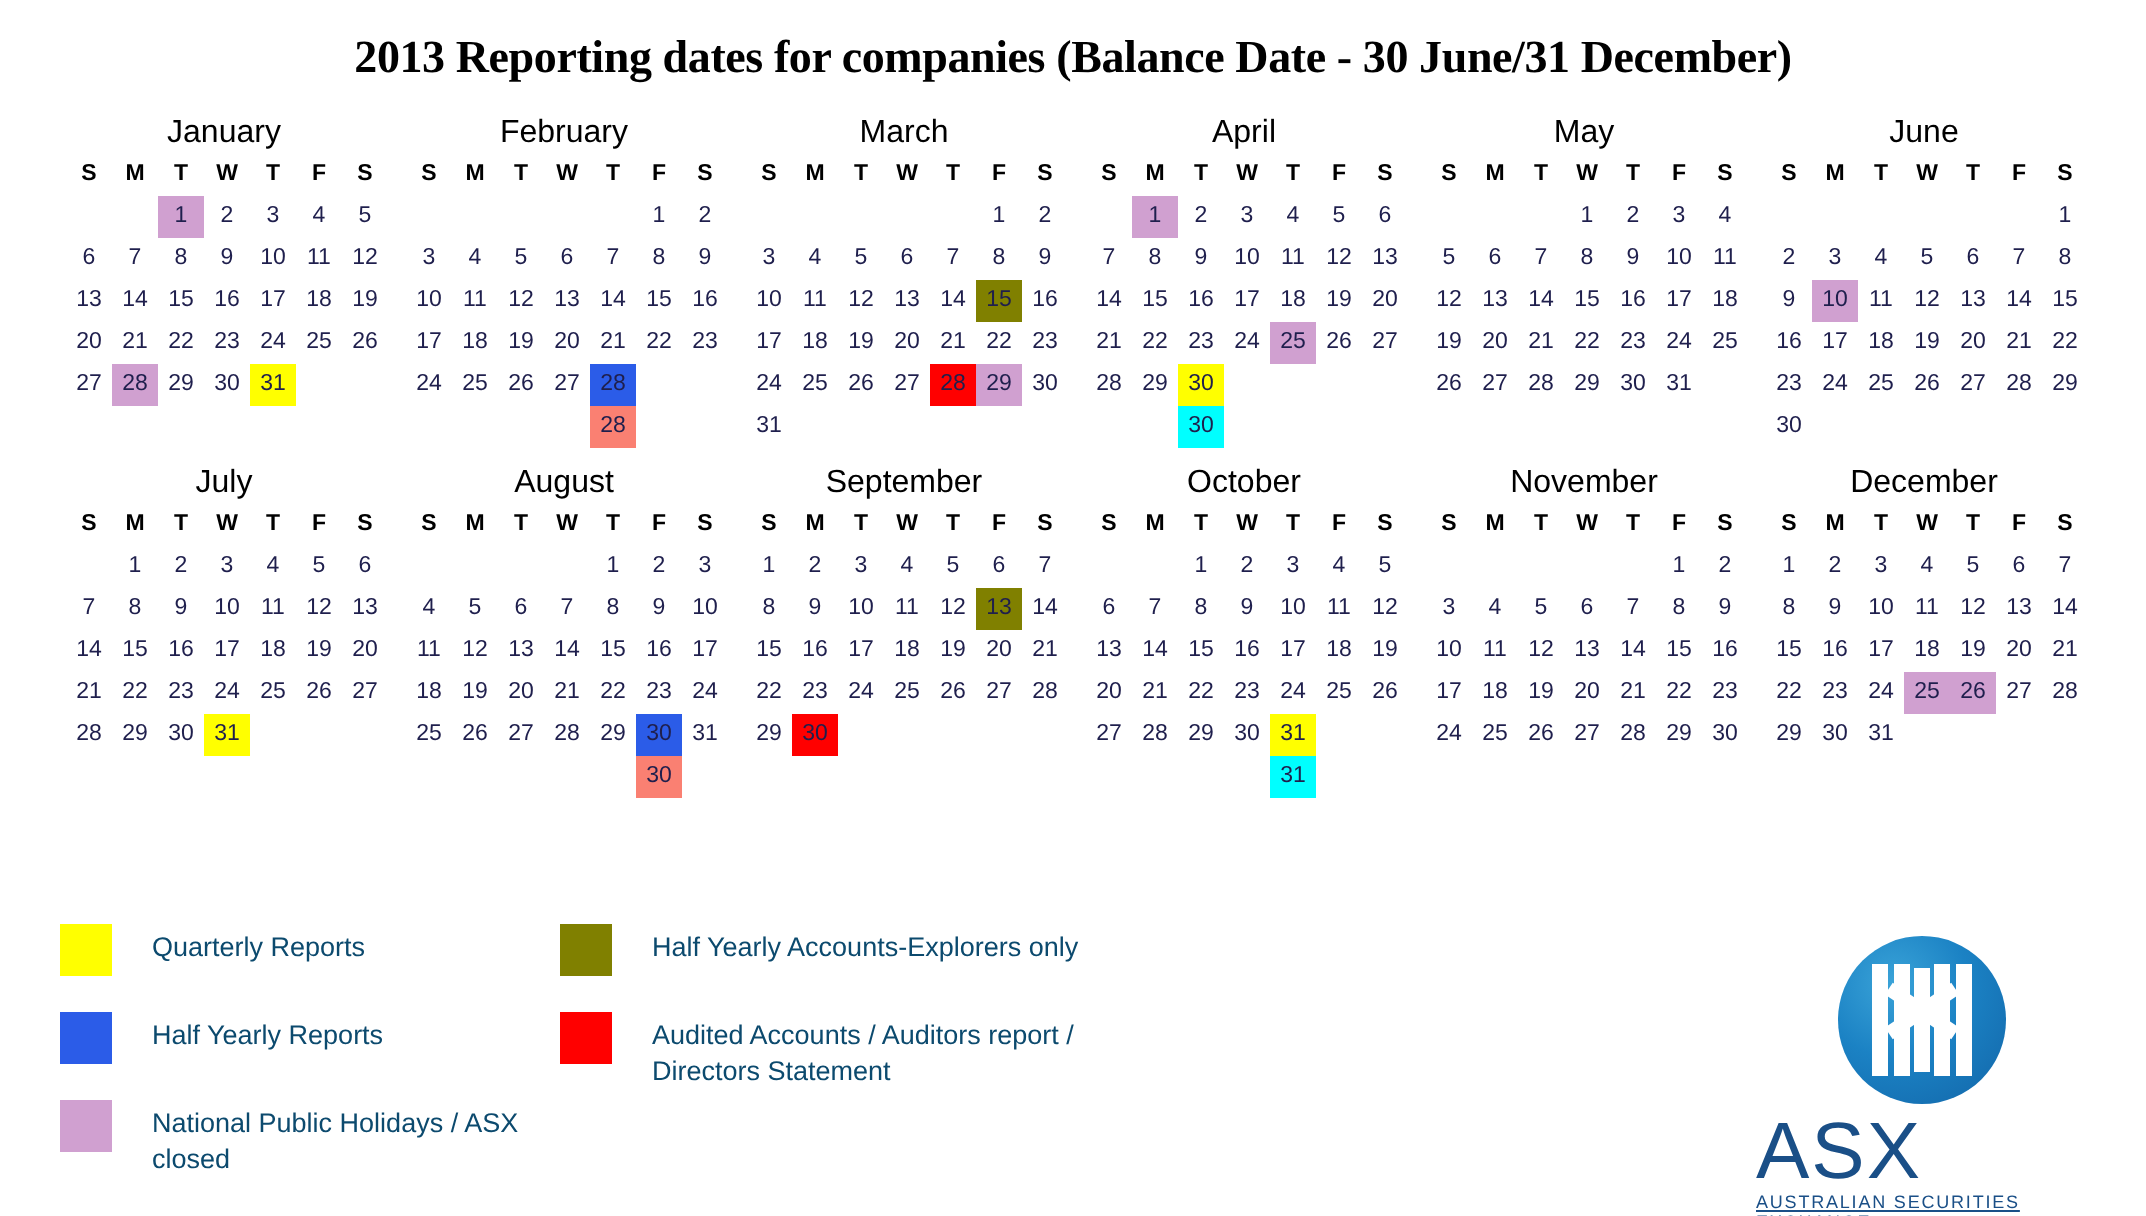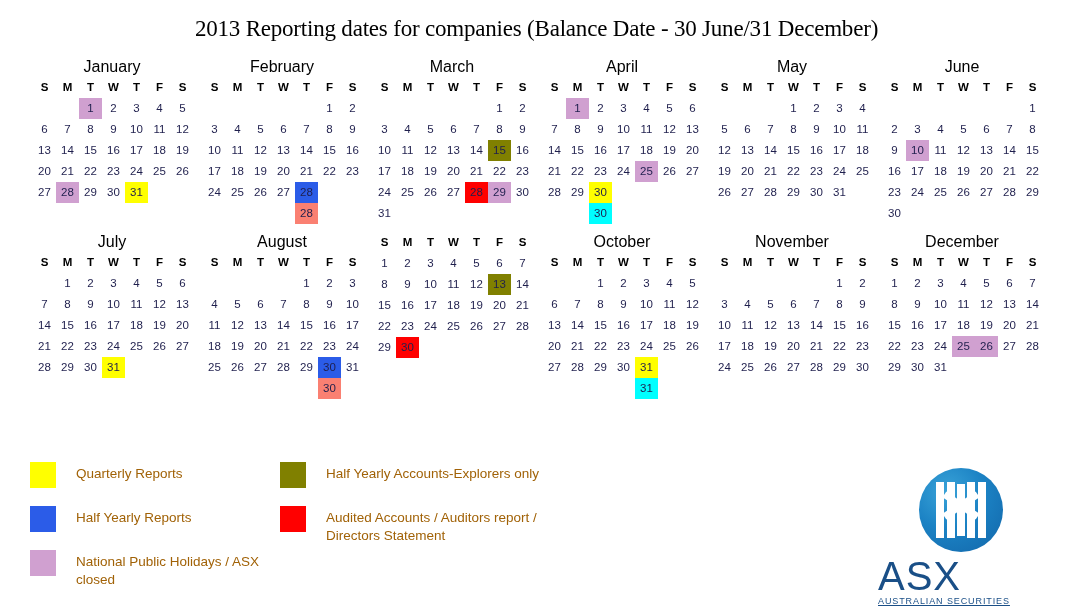--- a/index.html
+++ b/index.html
@@ -10,21 +10,21 @@
   body {
     width: 1073px;
     height: 608px;
     font-family: "Liberation Sans", sans-serif;
     overflow: hidden;
     position: relative;
   }
   #page-title {
     text-align: center;
     font-family: "Liberation Serif", serif;
-    font-weight: normal;
+    font-weight: bold;
     font-size: 23px;
     color: #000000;
     letter-spacing: -0.2px;
     padding-top: 16px;
     margin: 0;
   }
   .calendar-grid {
     display: grid;
     grid-template-columns: repeat(6, 170px);
     margin-left: 25px;
@@ -82,21 +82,21 @@
     margin-bottom: 18px;
   }
   .swatch {
     width: 26px;
     height: 26px;
     flex: 0 0 26px;
     margin-right: 20px;
   }
   .legend-label {
     font-size: 13.5px;
-    color: #a16207;
+    color: #0c4a6e;
     line-height: 18px;
     padding-top: 3px;
     white-space: pre-line;
   }
   .asx-logo {
     position: absolute;
     left: 878px;
     top: 468px;
     width: 165px;
     text-align: left;
@@ -632,20 +632,21 @@
         <div class="day"></div>
         <div class="day"></div>
         <div class="day"></div>
         <div class="day"></div>
         <div class="day"></div>
         <div class="day" style="background: rgb(250, 128, 114);">30</div>
         <div class="day"></div>
       </div>
     </div>
     <div class="month">
+      <div class="month-name">September</div>
       <div class="dow-row">
         <div class="dow">S</div>
         <div class="dow">M</div>
         <div class="dow">T</div>
         <div class="dow">W</div>
         <div class="dow">T</div>
         <div class="dow">F</div>
         <div class="dow">S</div>
       </div>
       <div class="week-row">

